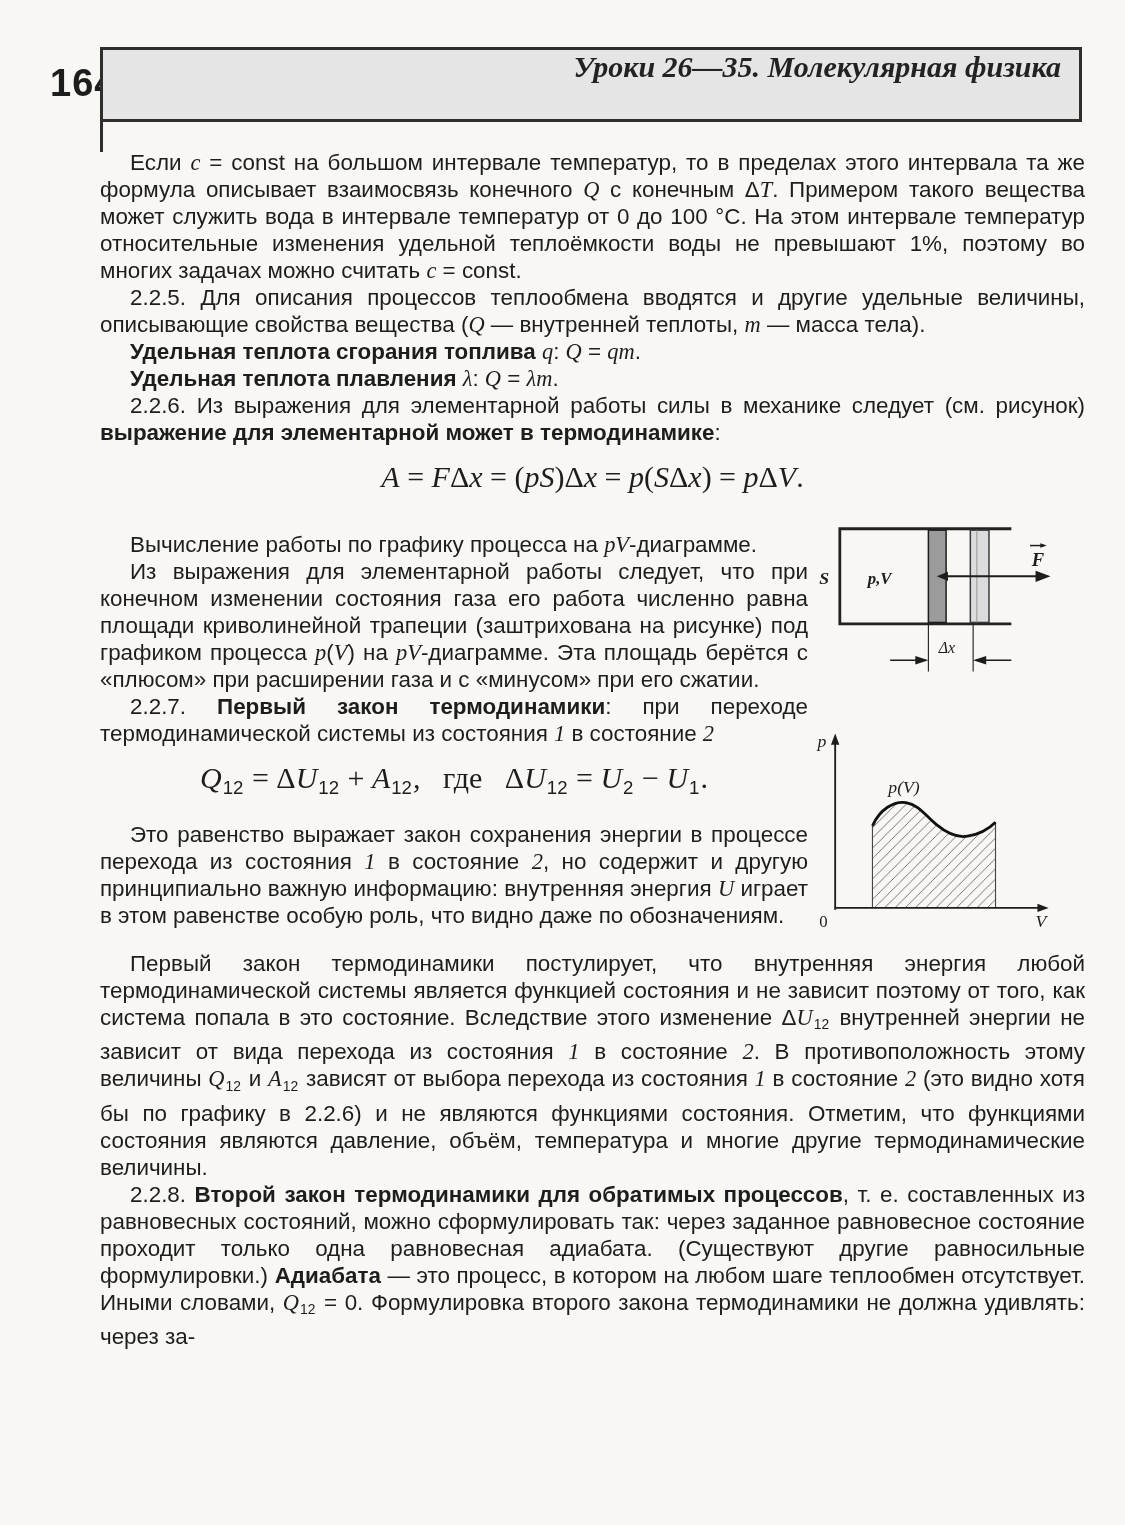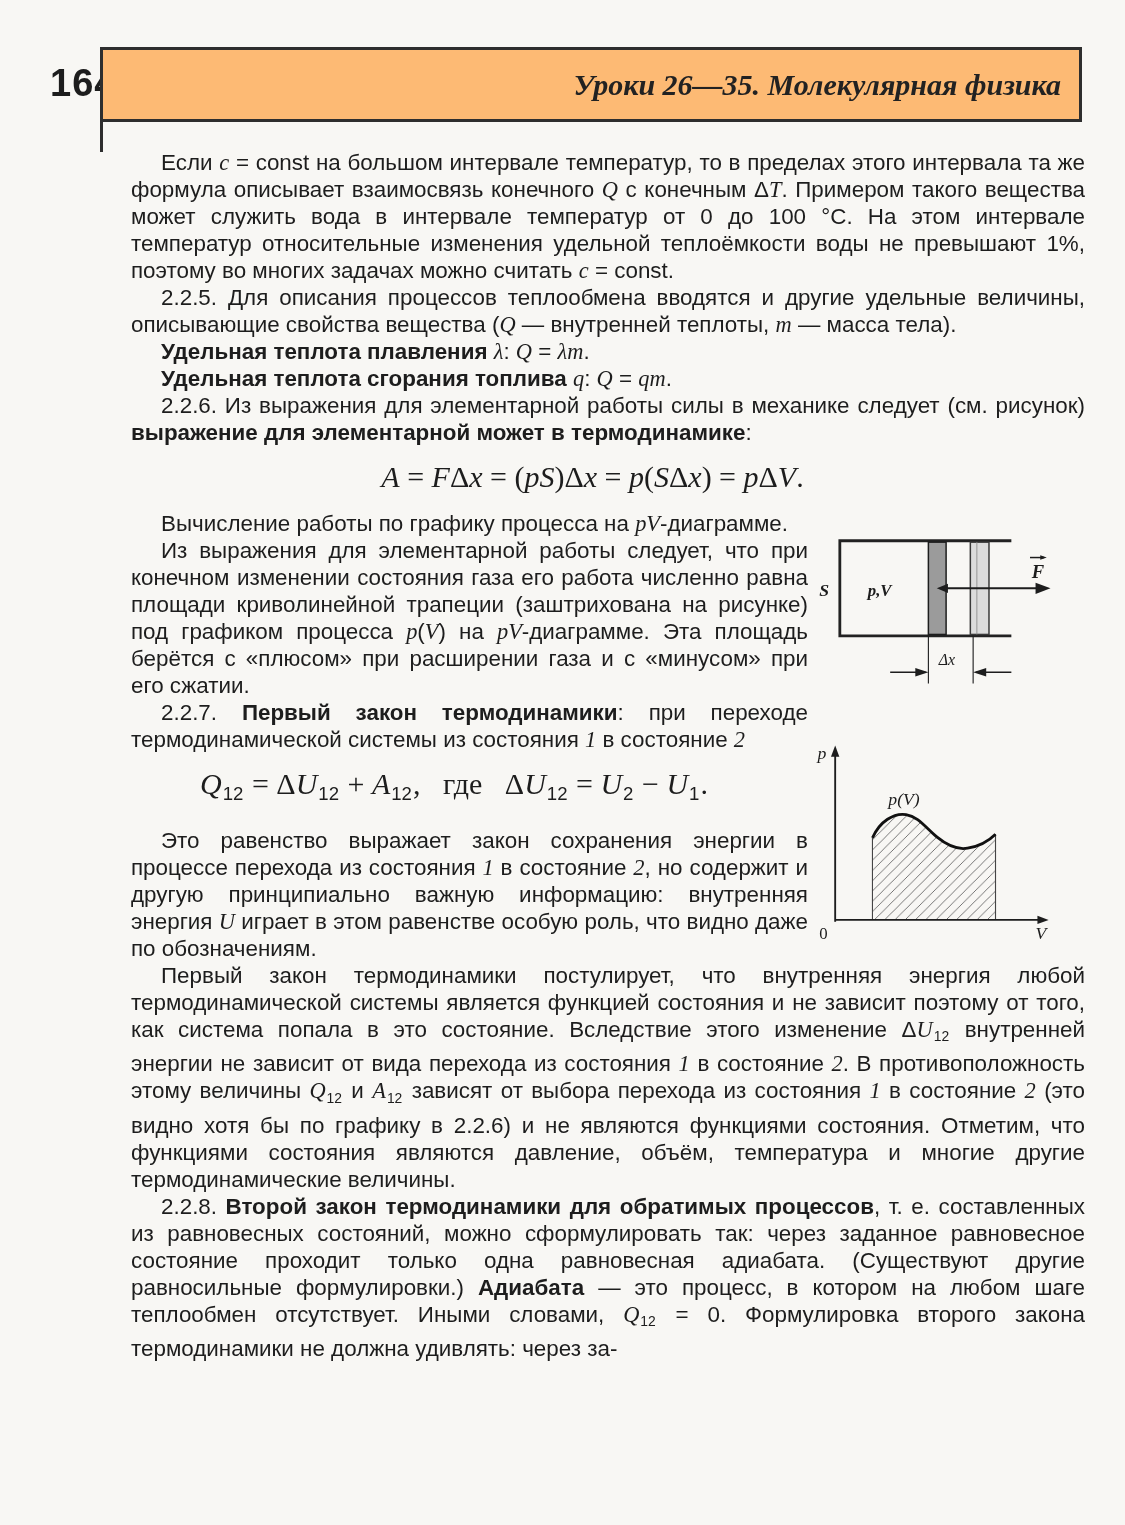--- a/index.html
+++ b/index.html
@@ -10,52 +10,52 @@
     color:#1d1d1d;
     overflow:hidden;
   }
   .page-num{
     position:absolute;left:50px;top:62px;
     font-size:38px;font-weight:bold;letter-spacing:1px;
   }
   .header-box{
     position:absolute;left:100px;top:47px;width:982px;height:75px;
     border:3px solid #2e2e2e;box-sizing:border-box;
-    display:flex;align-items:center;justify-content:flex-end;
-    padding-right:18px;background:#fdba74;
+    display:flex;justify-content:flex-end;
+    padding-right:18px;background:#e5e5e5;
   }
   .header-title{
     font-family:"Liberation Serif",serif;font-style:italic;font-weight:bold;
     font-size:30px;color:#222;
   }
   .header-tick{
     position:absolute;left:100px;top:120px;width:3px;height:32px;background:#2e2e2e;
   }
   .content{
     position:absolute;left:100px;top:149px;width:985px;
     font-size:22.4px;line-height:27px;
   }
   .block-p{text-align:justify;}
-  .indent{text-indent:30px;margin-left:31px;}
+  .indent{text-indent:30px;}
   .block-formula{
     text-align:center;
     font-family:"Liberation Serif",serif;
     font-size:30px;line-height:30px;
     margin:16px 0 18px 0;
   }
   .seg-n{}
   .seg-b{font-weight:bold;}
   .seg-i{font-family:"Liberation Serif",serif;font-style:italic;}
   .seg-f{font-family:"Liberation Serif",serif;}
   .seg-sub{
     font-family:Liberation Sans, sans-serif;
     font-size:0.62em;vertical-align:-0.32em;
     padding:0 1px 0 1px;
   }
-  .mid-row{display:flex;align-items:flex-end;}
+  .mid-row{display:flex;align-items:center;}
   .mid-text{width:708px;}
   .fig-col{width:275px;margin-left:auto;}
   .fig{display:block;}
   .fig + .fig{margin-top:20px;}
   svg text{font-family:"Liberation Serif",serif;}
 </style>
 </head>
 <body>
 
 <div class="page-num">164</div>
@@ -63,22 +63,22 @@
 <div class="header-box">
   <span class="header-title">Уроки 26—35. Молекулярная физика</span>
 </div>
 <div class="header-tick"></div>
 
 <div class="content">
 
   <div>
       <div class="block-p indent"><span class="seg-n">Если </span><span class="seg-i">c</span><span class="seg-n"> = const на большом интервале температур, то в пределах этого интервала та же формула описывает взаимосвязь конечного </span><span class="seg-i">Q</span><span class="seg-n"> с конечным Δ</span><span class="seg-i">T</span><span class="seg-n">. Примером такого вещества может служить вода в интервале температур от 0 до 100 °C. На этом интервале температур относительные изменения удельной теплоёмкости воды не превышают 1%, поэтому во многих задачах можно считать </span><span class="seg-i">c</span><span class="seg-n"> = const.</span></div>
       <div class="block-p indent"><span class="seg-n">2.2.5. Для описания процессов теплообмена вводятся и другие удельные величины, описывающие свойства вещества (</span><span class="seg-i">Q</span><span class="seg-n"> — внутренней теплоты, </span><span class="seg-i">m</span><span class="seg-n"> — масса тела).</span></div>
+      <div class="block-p indent"><span class="seg-b">Удельная теплота сгорания топлива </span><span class="seg-i">q</span><span class="seg-n">: </span><span class="seg-i">Q</span><span class="seg-n"> = </span><span class="seg-i">qm</span><span class="seg-n">.</span></div>
       <div class="block-p indent"><span class="seg-b">Удельная теплота плавления </span><span class="seg-i">λ</span><span class="seg-n">: </span><span class="seg-i">Q</span><span class="seg-n"> = </span><span class="seg-i">λm</span><span class="seg-n">.</span></div>
-      <div class="block-p indent"><span class="seg-b">Удельная теплота сгорания топлива </span><span class="seg-i">q</span><span class="seg-n">: </span><span class="seg-i">Q</span><span class="seg-n"> = </span><span class="seg-i">qm</span><span class="seg-n">.</span></div>
       <div class="block-p indent"><span class="seg-n">2.2.6. Из выражения для элементарной работы силы в механике следует (см. рисунок) </span><span class="seg-b">выражение для элементарной может в термодинамике</span><span class="seg-n">:</span></div>
       <div class="block-formula"><span class="seg-i">A</span><span class="seg-f"> = </span><span class="seg-i">F</span><span class="seg-f">Δ</span><span class="seg-i">x</span><span class="seg-f"> = (</span><span class="seg-i">pS</span><span class="seg-f">)Δ</span><span class="seg-i">x</span><span class="seg-f"> = </span><span class="seg-i">p</span><span class="seg-f">(</span><span class="seg-i">S</span><span class="seg-f">Δ</span><span class="seg-i">x</span><span class="seg-f">) = </span><span class="seg-i">p</span><span class="seg-f">Δ</span><span class="seg-i">V</span><span class="seg-f">.</span></div>
     </div>
 
   <div class="mid-row">
     <div class="mid-text">
         <div class="block-p indent"><span class="seg-n">Вычисление работы по графику процесса на </span><span class="seg-i">pV</span><span class="seg-n">-диаграмме.</span></div>
         <div class="block-p indent"><span class="seg-n">Из выражения для элементарной работы следует, что при конечном изменении состояния газа его работа численно равна площади криволинейной трапеции (заштрихована на рисунке) под графиком процесса </span><span class="seg-i">p</span><span class="seg-n">(</span><span class="seg-i">V</span><span class="seg-n">) на </span><span class="seg-i">pV</span><span class="seg-n">-диаграмме. Эта площадь берётся с «плюсом» при расширении газа и с «минусом» при его сжатии.</span></div>
         <div class="block-p indent"><span class="seg-n">2.2.7. </span><span class="seg-b">Первый закон термодинамики</span><span class="seg-n">: при переходе термодинамической системы из состояния </span><span class="seg-i">1</span><span class="seg-n"> в состояние </span><span class="seg-i">2</span></div>
         <div class="block-formula"><span class="seg-i">Q</span><span class="seg-sub">12</span><span class="seg-f"> = Δ</span><span class="seg-i">U</span><span class="seg-sub">12</span><span class="seg-f"> + </span><span class="seg-i">A</span><span class="seg-sub">12</span><span class="seg-f">,&nbsp;&nbsp; где &nbsp;&nbsp;Δ</span><span class="seg-i">U</span><span class="seg-sub">12</span><span class="seg-f"> = </span><span class="seg-i">U</span><span class="seg-sub">2</span><span class="seg-f"> − </span><span class="seg-i">U</span><span class="seg-sub">1</span><span class="seg-f">.</span></div>

